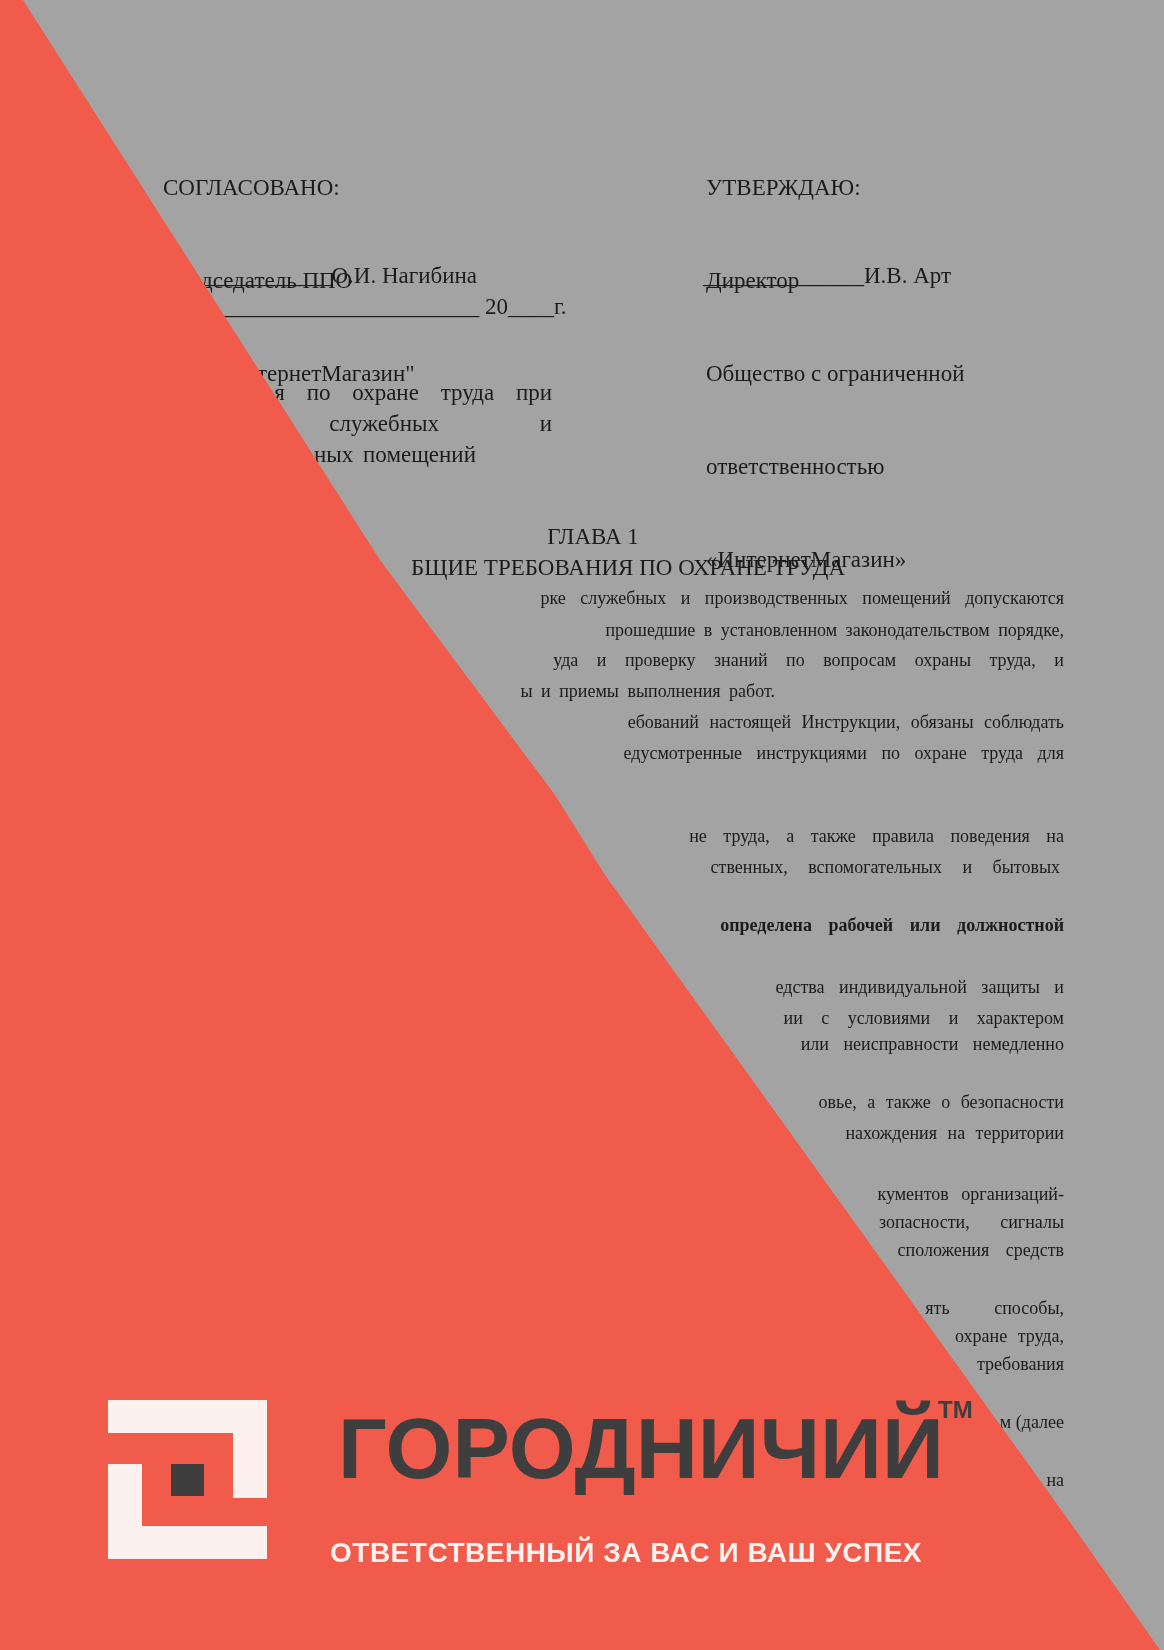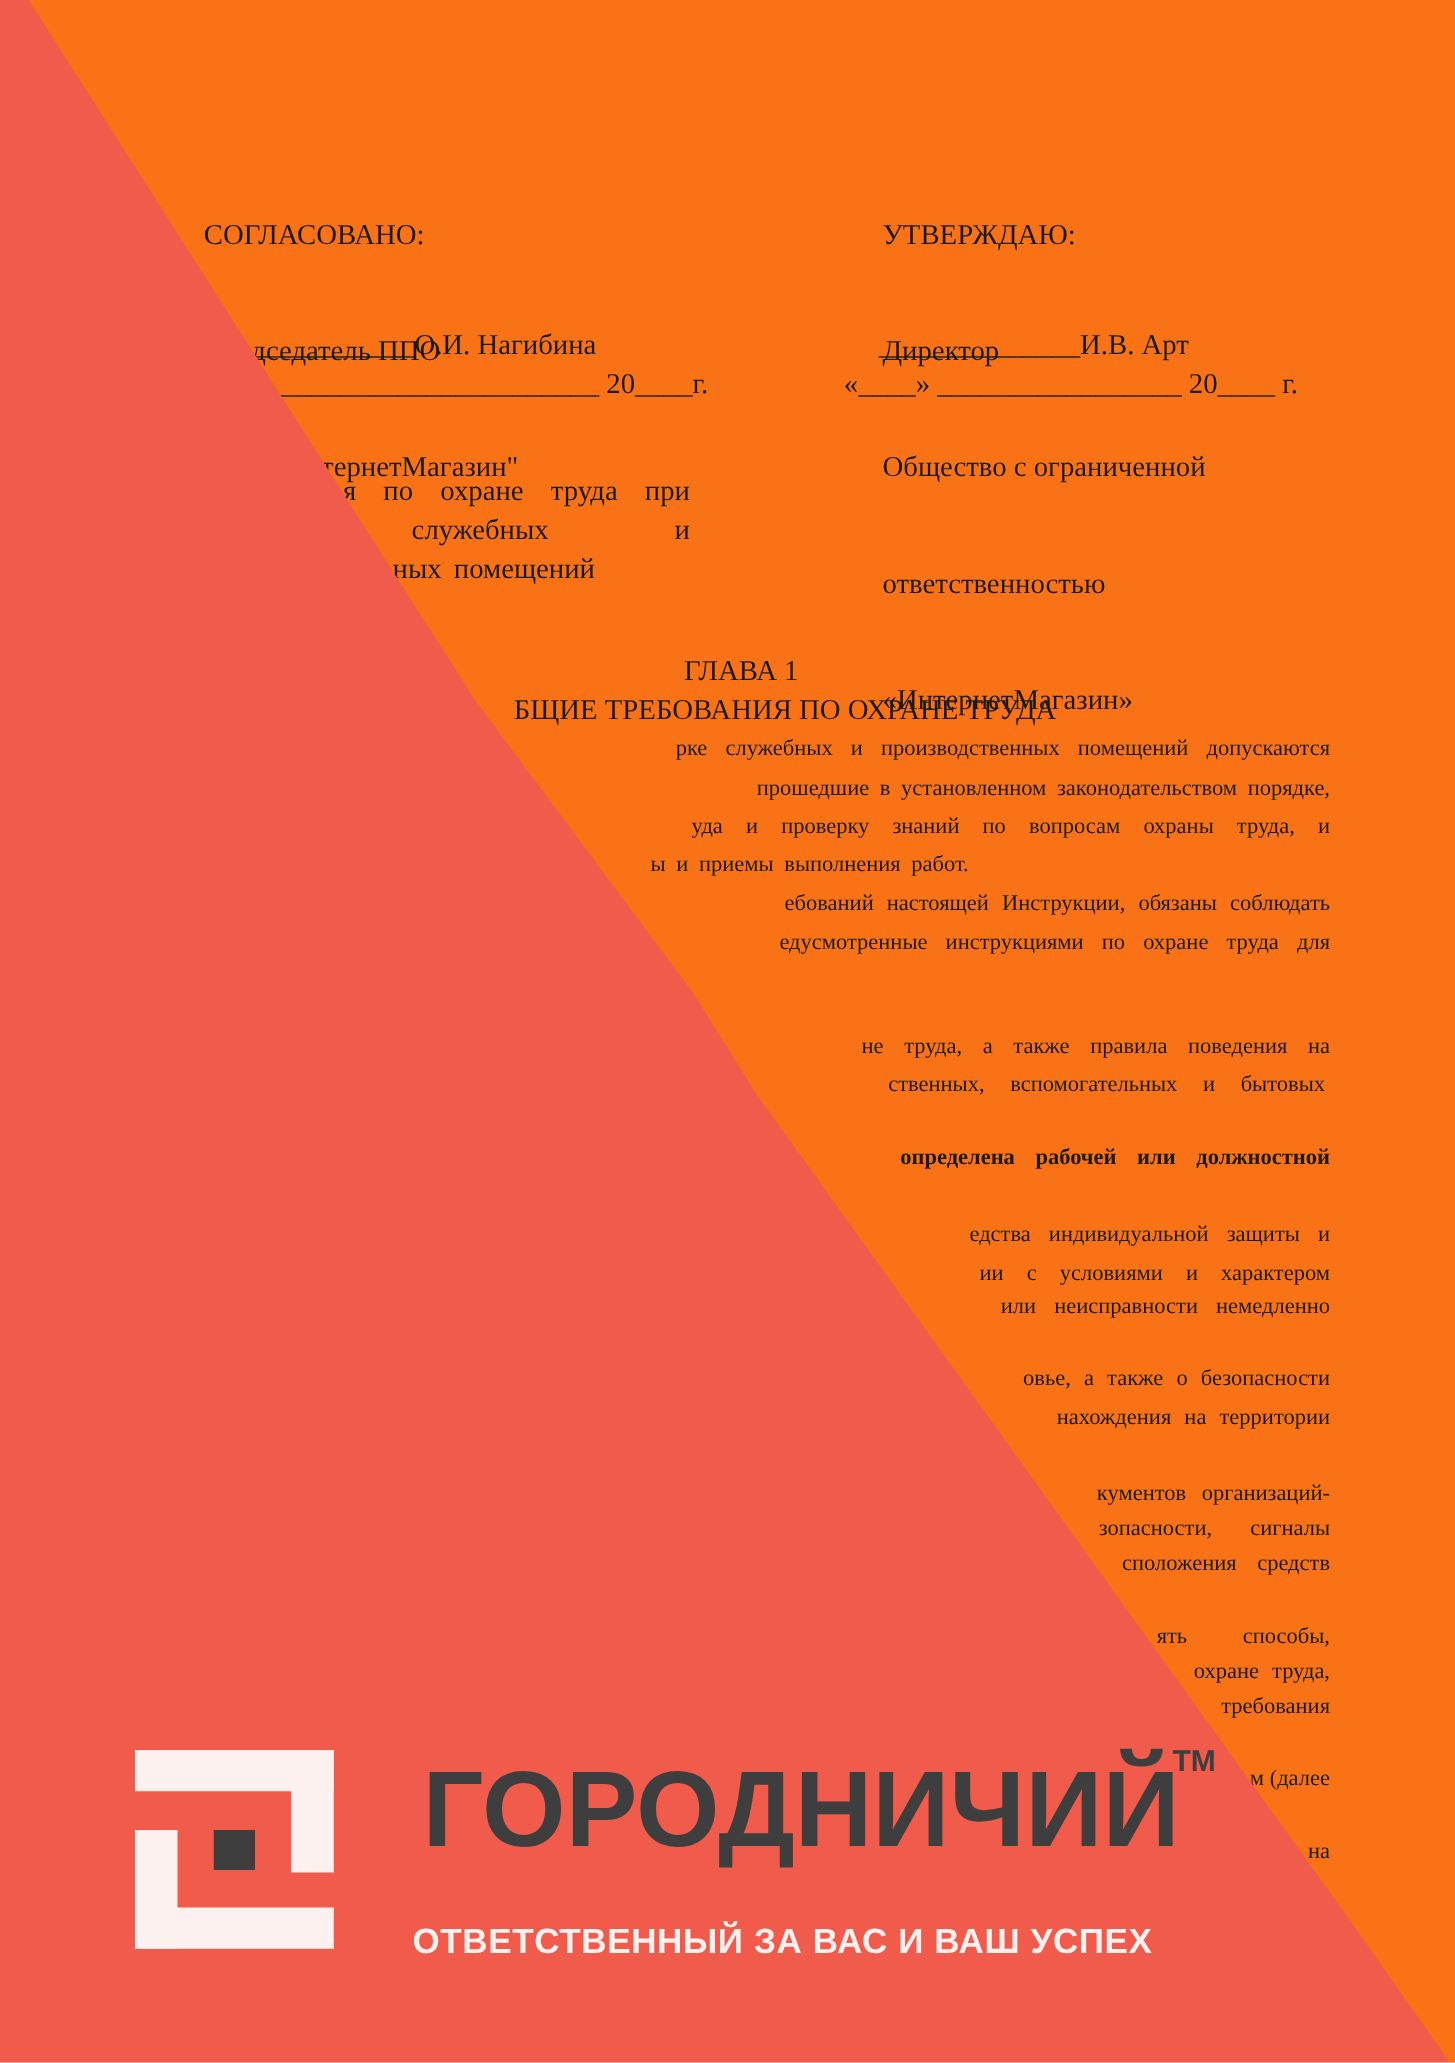--- a/index.html
+++ b/index.html
@@ -1,18 +1,18 @@
 <!DOCTYPE html>
 <html><head>
 <meta charset="utf-8">
 <style>
   html,body{margin:0;padding:0;background:#e8e8e8;}
   .page{
     position:relative;width:1164px;height:1650px;margin:0 auto;
-    background:#f97316;overflow:hidden;
+    background:#a3a3a3;overflow:hidden;
     font-family:"Liberation Serif","DejaVu Serif",serif;color:#1b1b1b;
   }
   
   .hdr{position:absolute;top:110px;font-size:23px;line-height:31px;white-space:pre;}
   .hdr-left{left:163px;}
   .hdr-right{left:663px;margin-left:43px;}
   .sigline{position:absolute;font-size:23px;white-space:pre;}
   .sig-left{left:205px;top:263px;}
   .sig-right{left:703px;top:263px;}
   .date-left{left:140px;top:294px;}
@@ -69,21 +69,20 @@
     <div>УТВЕРЖДАЮ:</div>
     <div>Директор</div>
     <div>Общество с ограниченной</div>
     <div>ответственностью</div>
     <div>«ИнтернетМагазин»</div>
   </div>
 
   <div class="sigline sig-left">___________О.И. Нагибина</div>
   <div class="sigline sig-right">______________И.В. Арт</div>
   <div class="sigline date-left">«___» ________________________ 20____г.</div>
-  <div class="sigline date-right">«____» _________________ 20____ г.</div>
 
   <div class="title-line t1">я по охране труда при</div>
   <div class="title-line t2">служебных и</div>
   <div class="title-line t3">ных помещений</div>
 
   <div class="chap">ГЛАВА 1</div>
   <div class="chap-sub">БЩИЕ ТРЕБОВАНИЯ ПО ОХРАНЕ ТРУДА</div>
 
   <div id="body-lines">
       <div class="bline" style="top: 588px; right: 100px; word-spacing: 10px;">рке служебных и производственных помещений допускаются</div>

